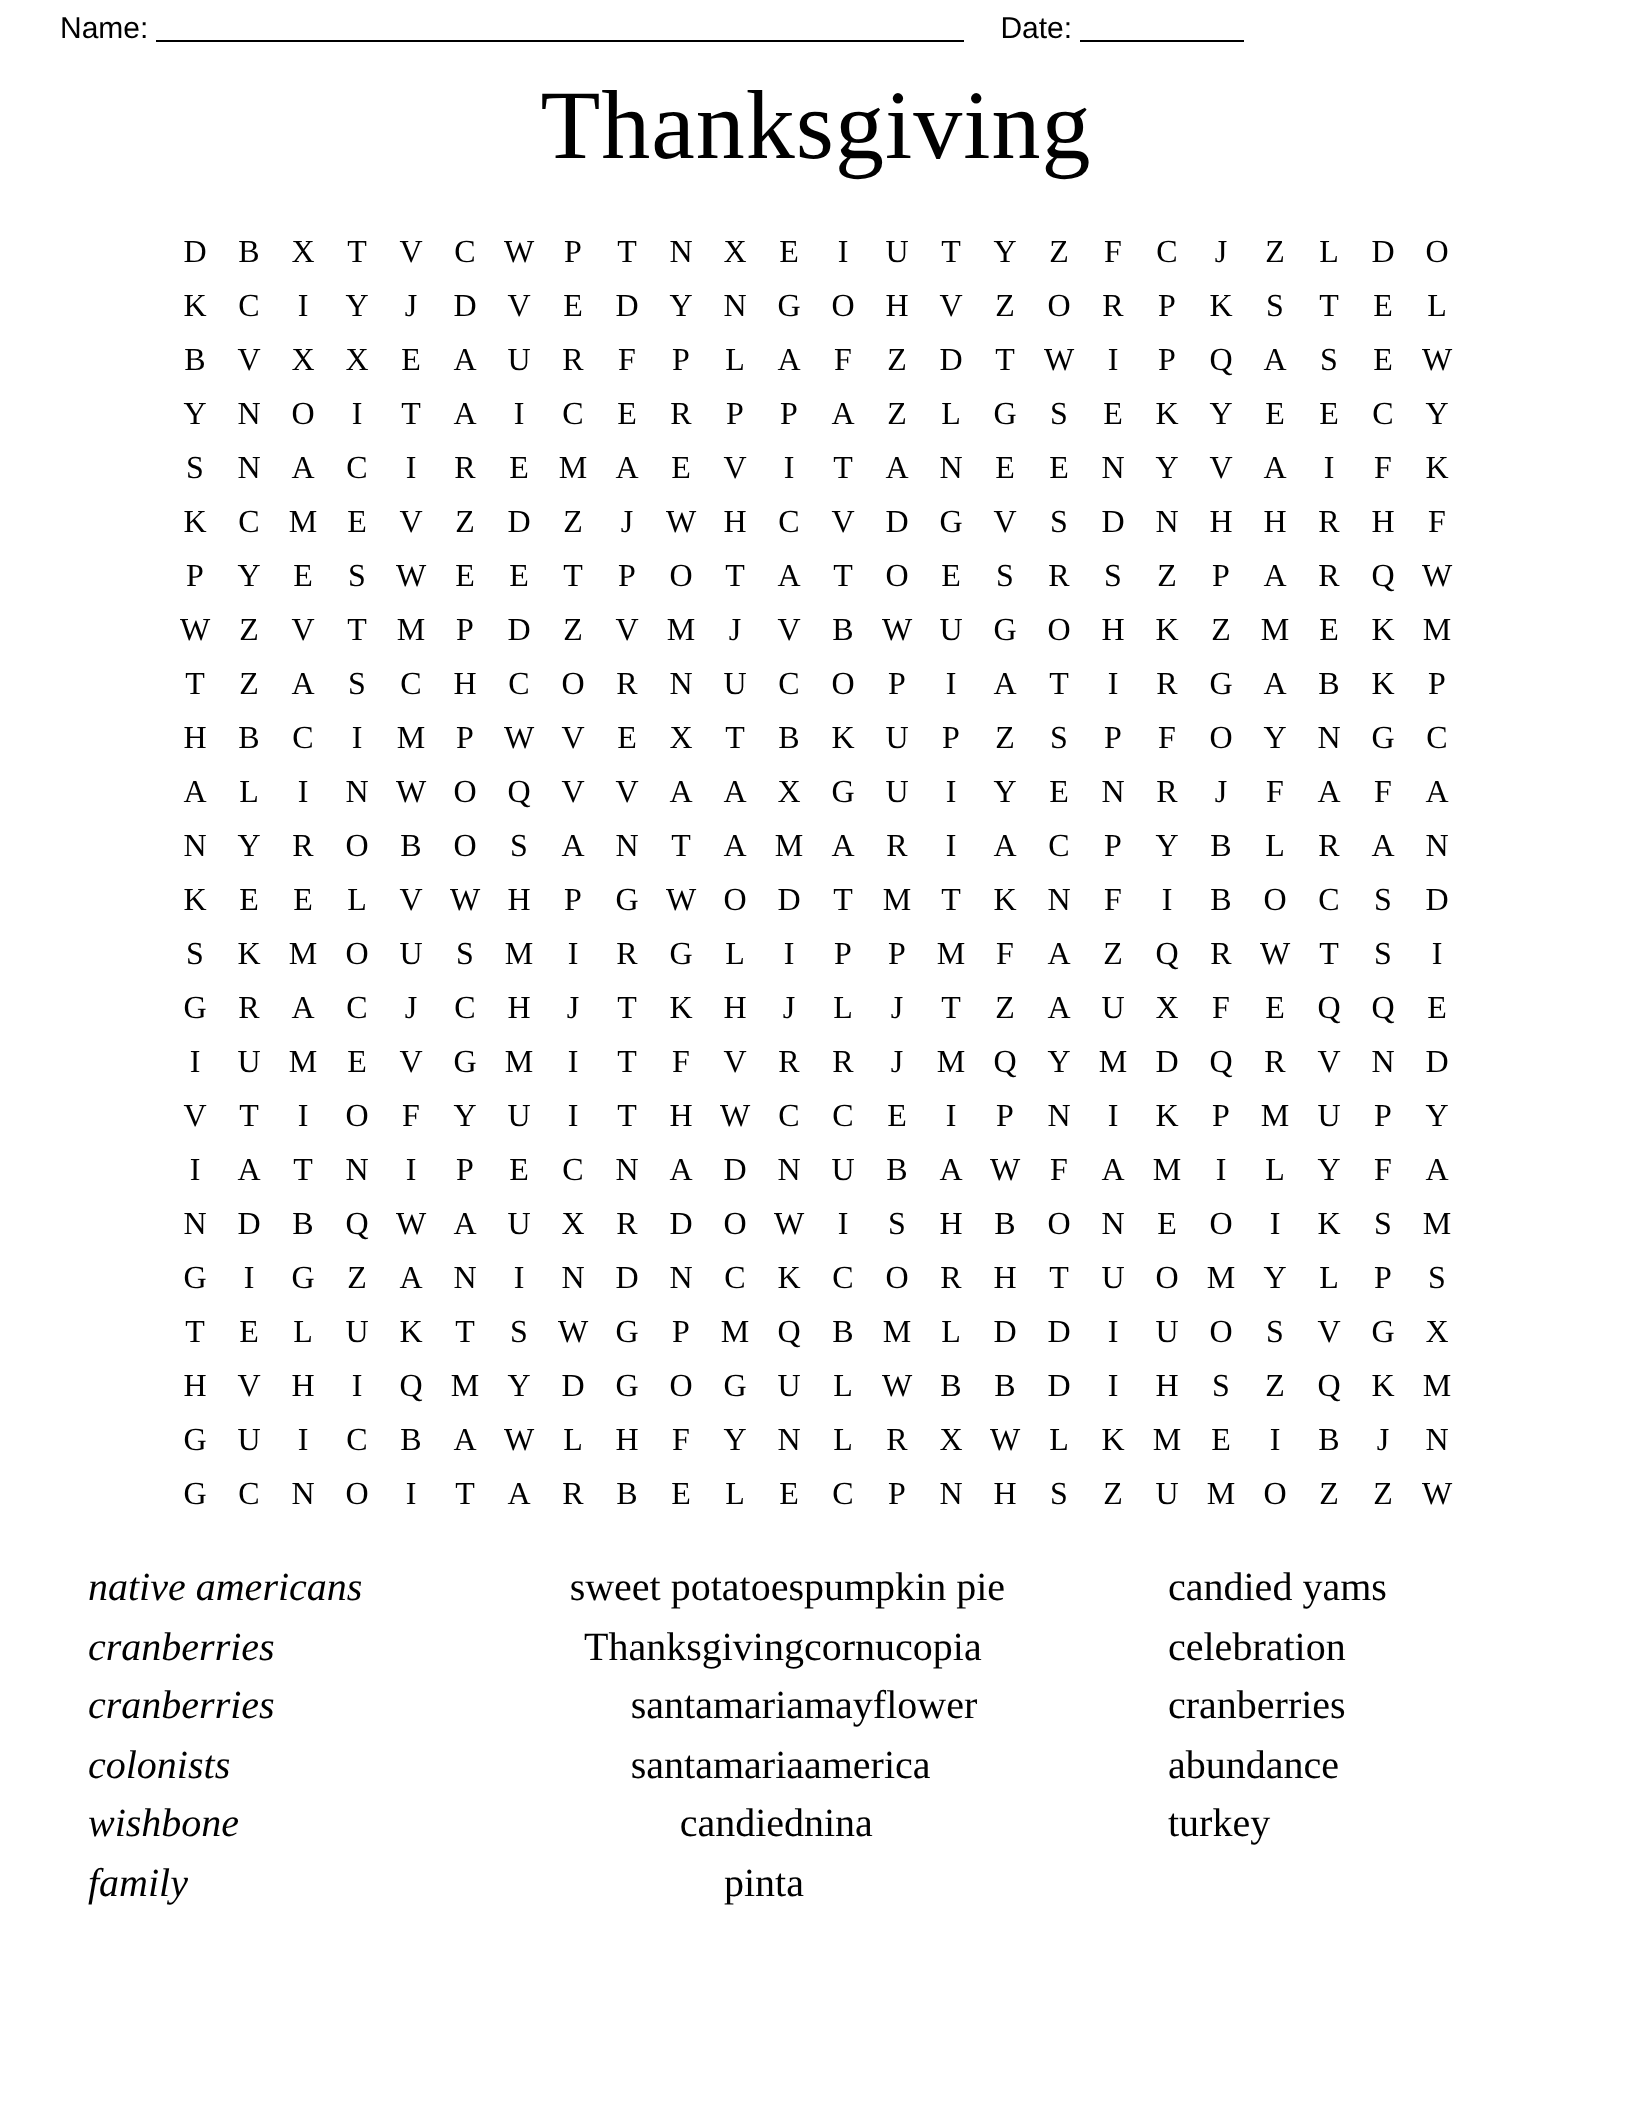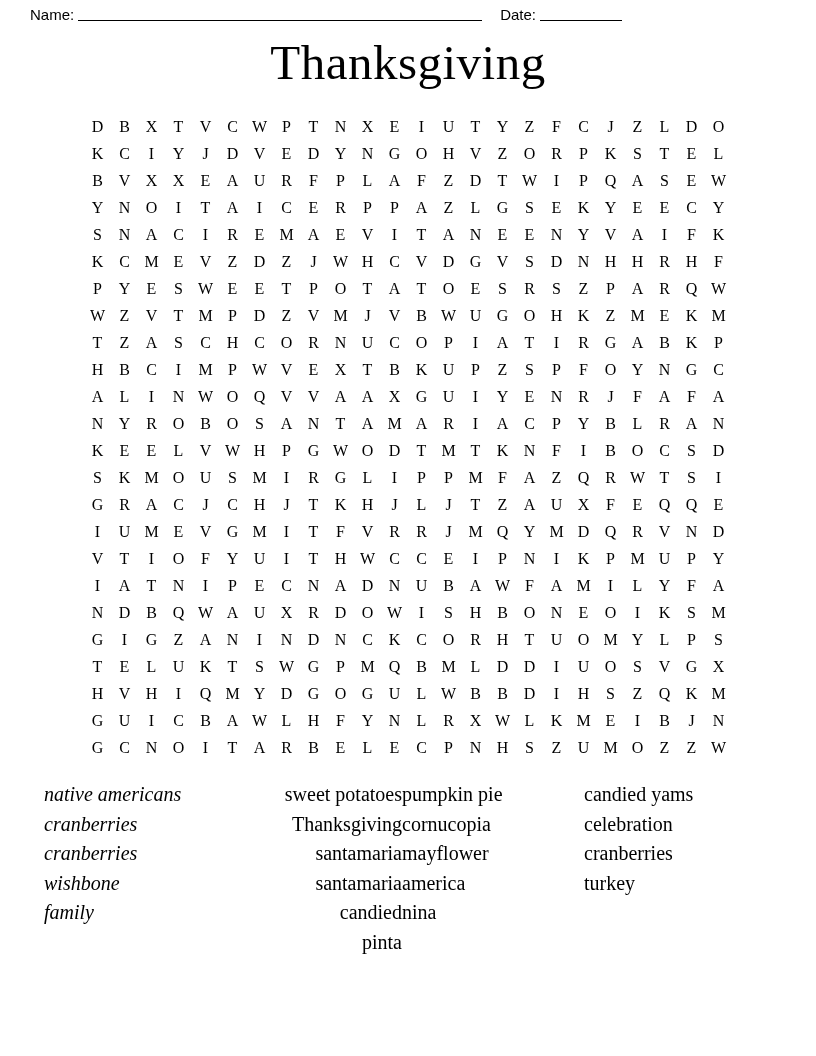--- a/index.html
+++ b/index.html
@@ -756,20 +756,21 @@
       <span class="grid-cell">Z</span>
       <span class="grid-cell">W</span>
     </div>
   </div>
 
 <div class="wordlist" id="wordlist-root">
     <div class="word-col word-col-0">
       <div class="word-item">native americans</div>
       <div class="word-item">cranberries</div>
       <div class="word-item">cranberries</div>
+      <div class="word-item">colonists</div>
       <div class="word-item">wishbone</div>
       <div class="word-item">family</div>
     </div>
     <div class="word-col word-col-1">
       <div class="word-item">sweet potatoes</div>
       <div class="word-item">Thanksgiving</div>
       <div class="word-item">santamaria</div>
       <div class="word-item">santamaria</div>
       <div class="word-item">candied</div>
       <div class="word-item">pinta</div>
@@ -778,15 +779,16 @@
       <div class="word-item">pumpkin pie</div>
       <div class="word-item">cornucopia</div>
       <div class="word-item">mayflower</div>
       <div class="word-item">america</div>
       <div class="word-item">nina</div>
     </div>
     <div class="word-col word-col-3">
       <div class="word-item">candied yams</div>
       <div class="word-item">celebration</div>
       <div class="word-item">cranberries</div>
+      <div class="word-item">abundance</div>
       <div class="word-item">turkey</div>
     </div>
   </div>
 
 </body></html>

